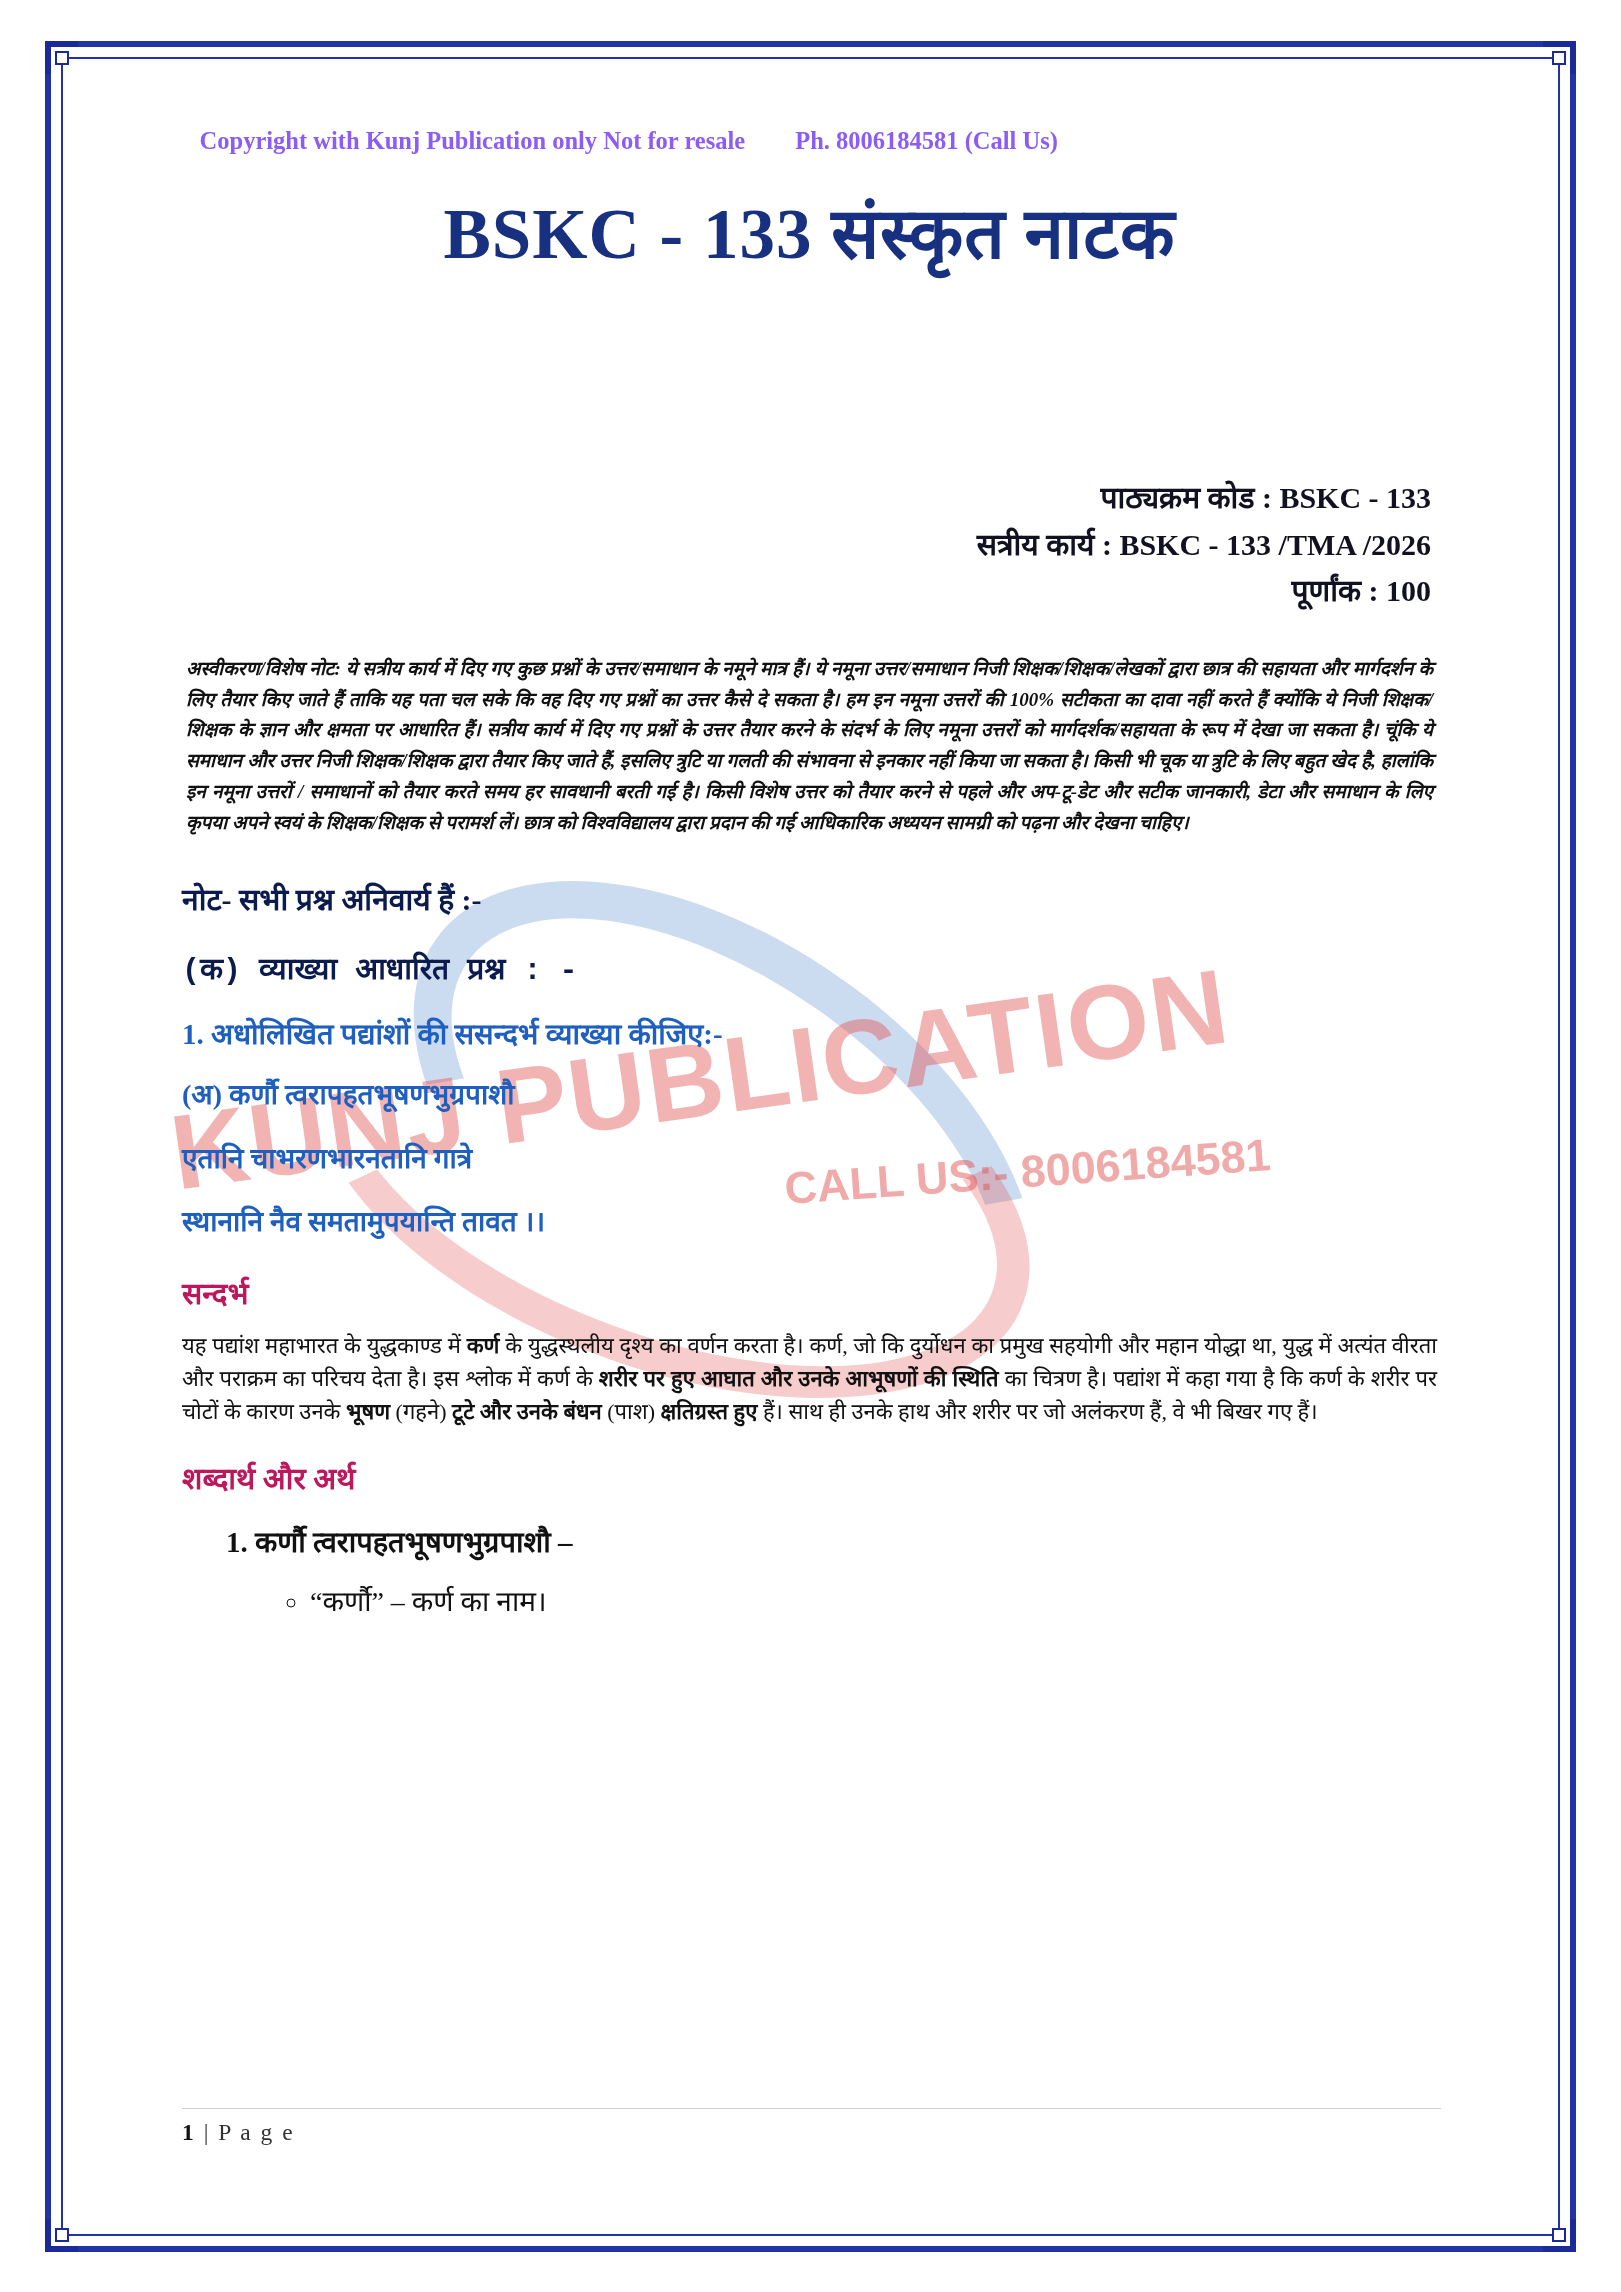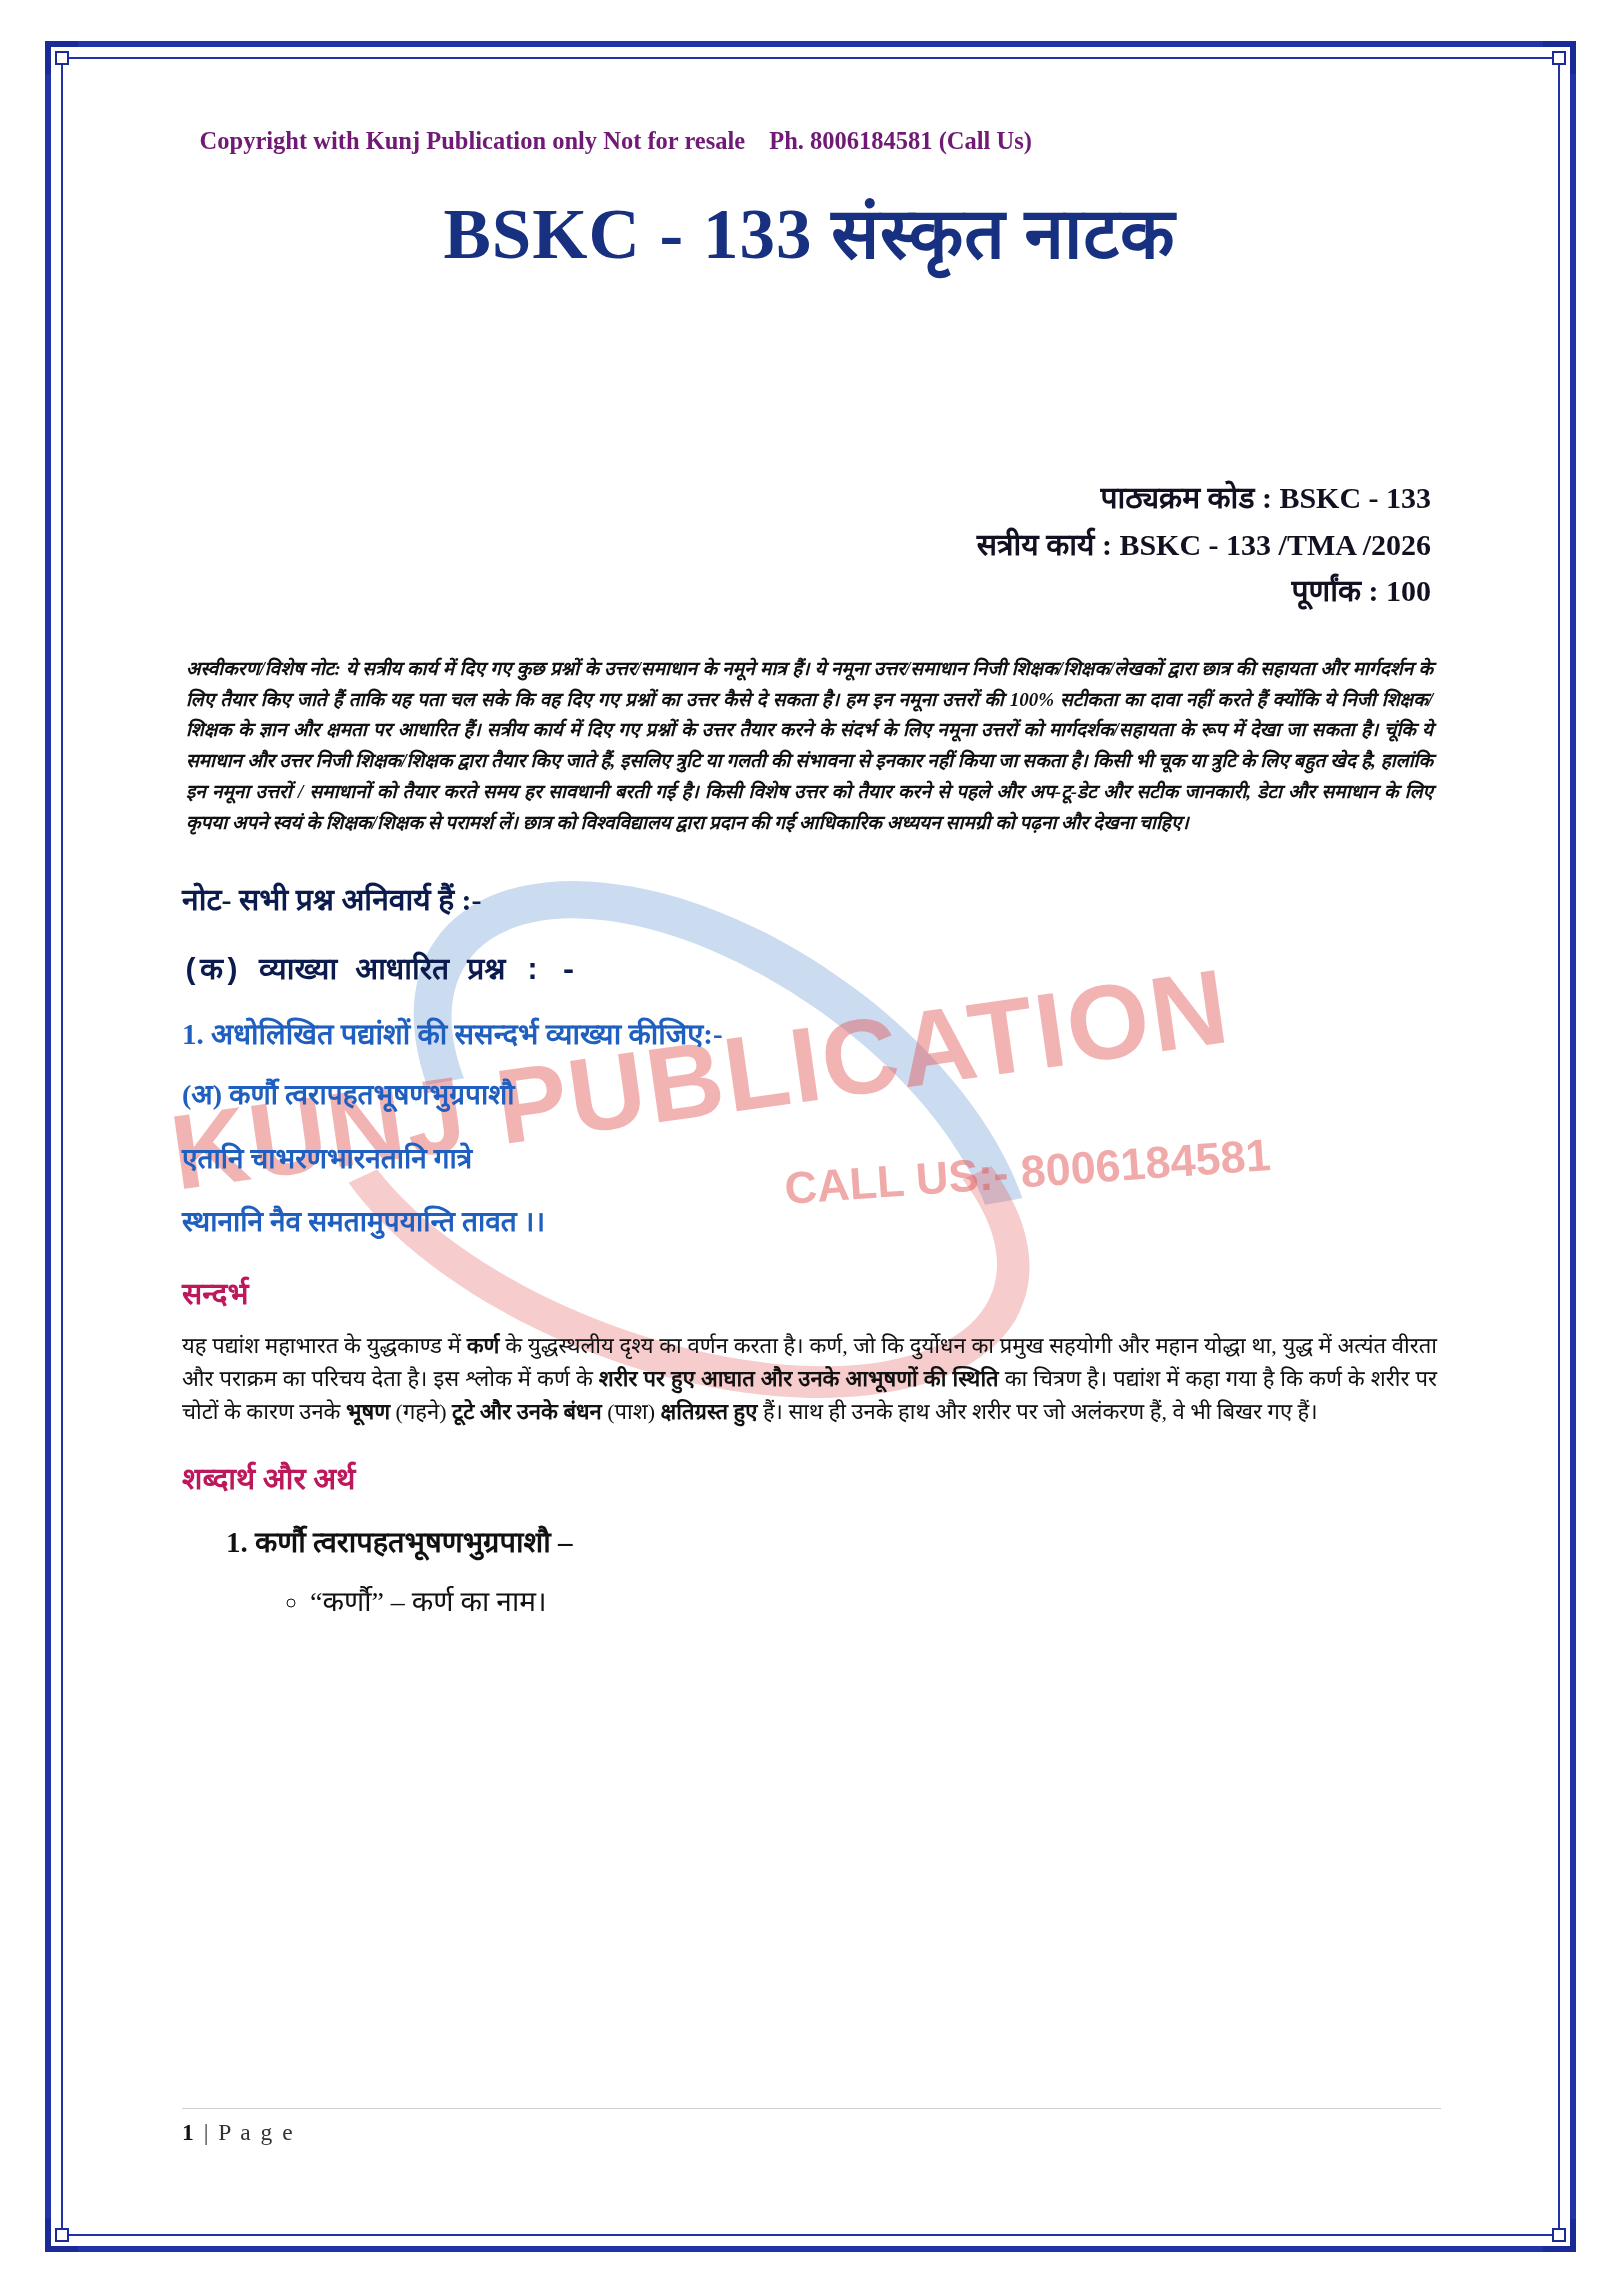--- a/index.html
+++ b/index.html
@@ -116,25 +116,25 @@
     top: 127px;
     width: 1255px;
     z-index: 3;
   }
   .copyright-row {
     display: flex;
     align-items: baseline;
     font-family: "Liberation Serif", serif;
     font-weight: bold;
     font-size: 24.5px;
-    color: #701a75;
+    color: #8b5cf6;
     margin-left: 17.6px;
   }
   .copyright-row .phone {
-    margin-left: 24px;
+    margin-left: 50px;
   }
   .doc-title {
     margin-top: 27.4px;
     text-align: center;
     font-family: "Liberation Serif", serif;
     font-weight: bold;
     font-size: 71px;
     color: #17307f;
     letter-spacing: 1px;
   }

